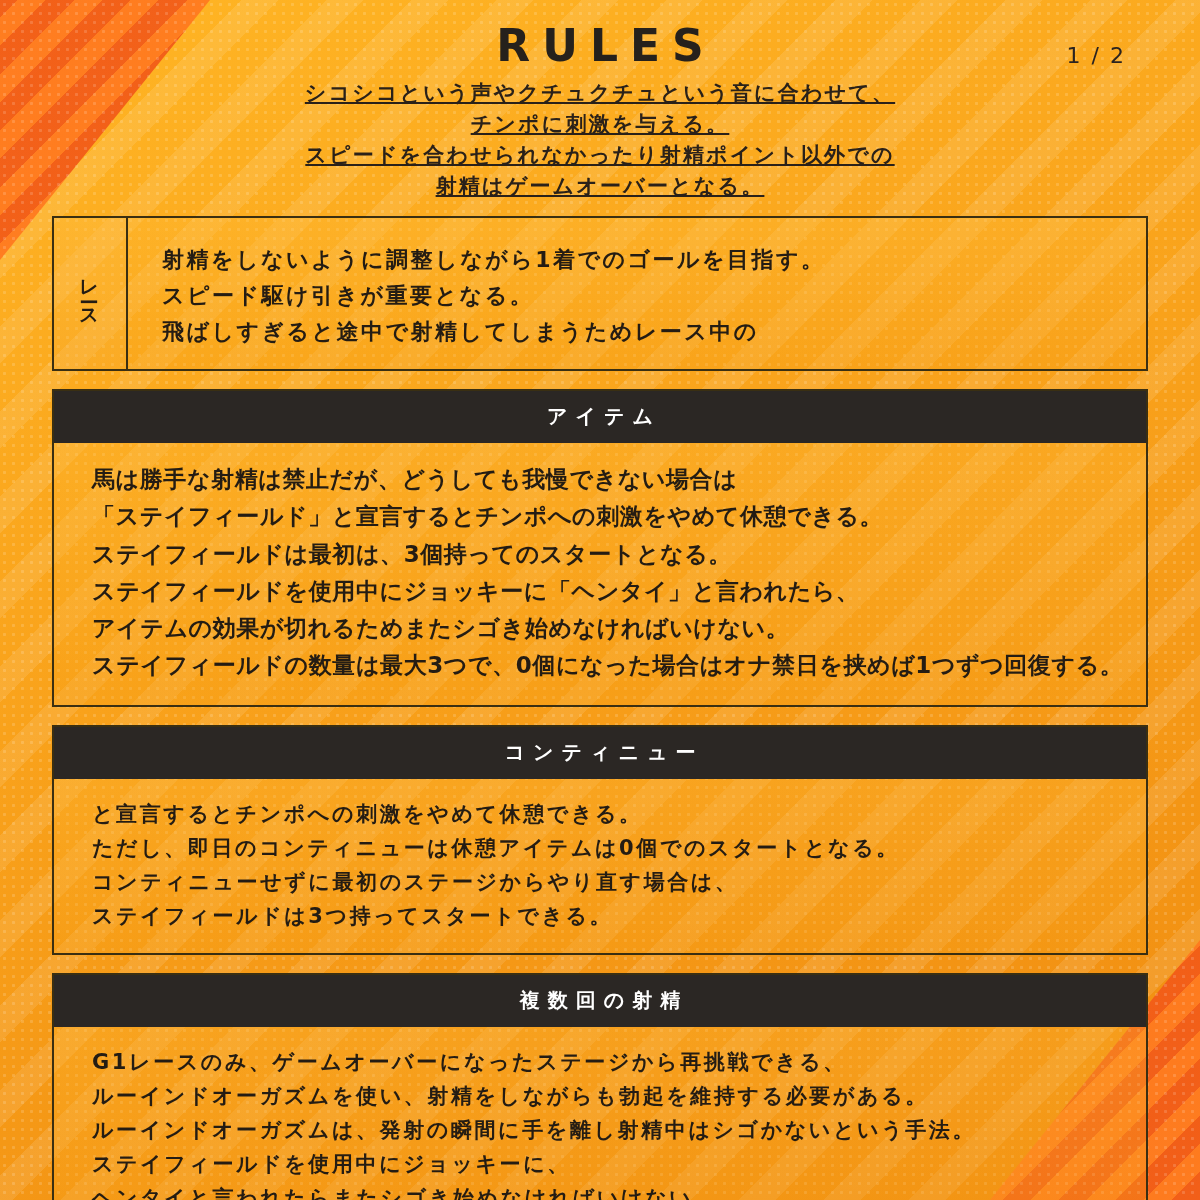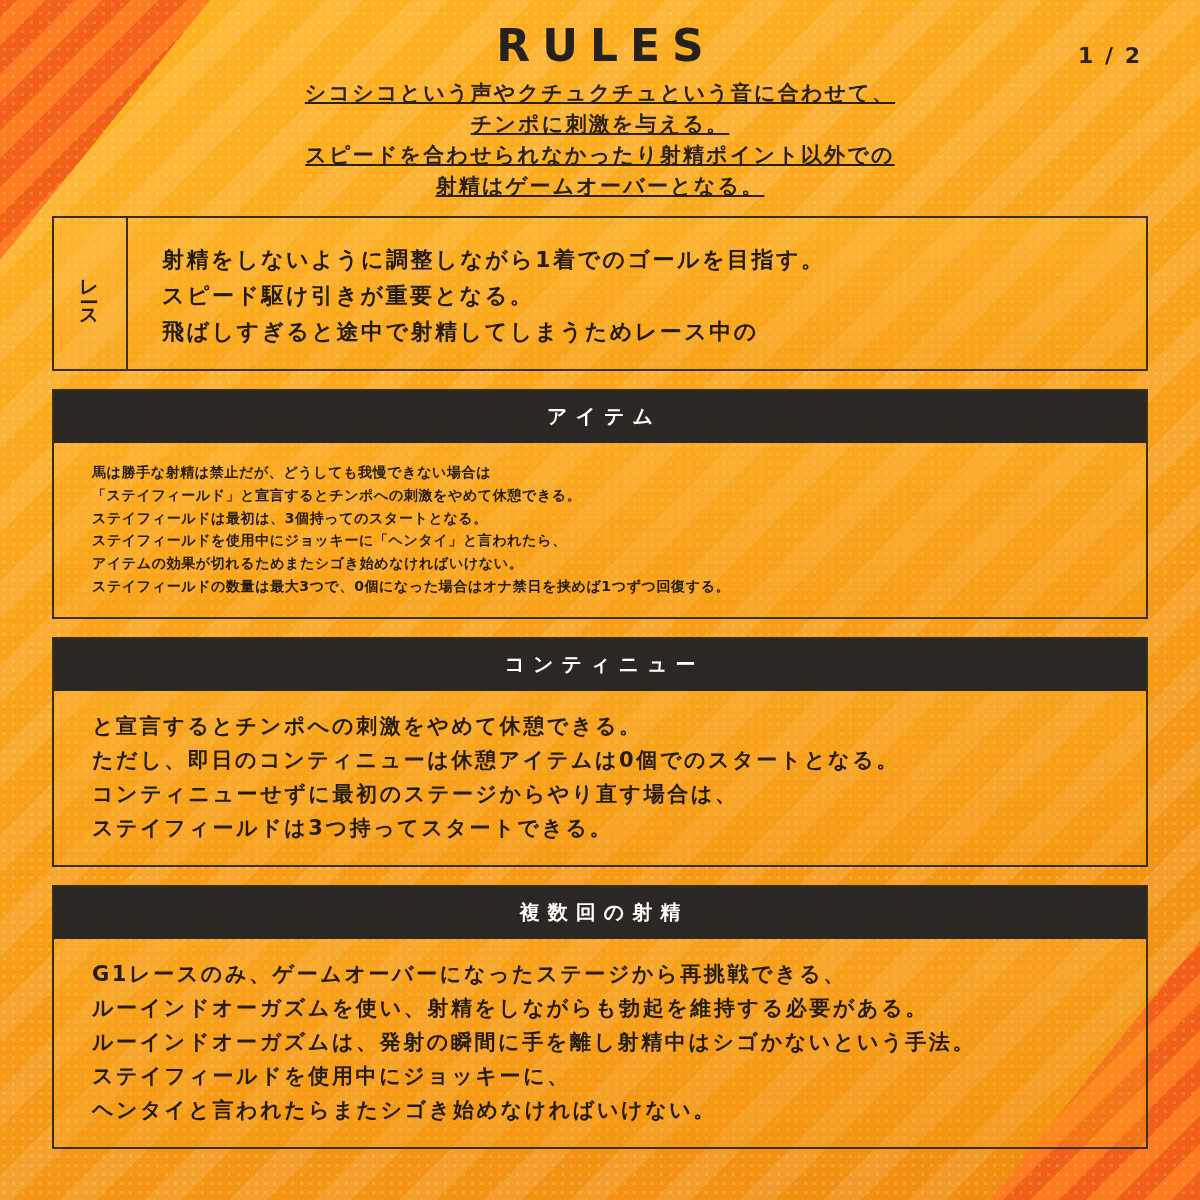--- a/index.html
+++ b/index.html
@@ -83,24 +83,24 @@
   }
   #title {
     font-size: 44px;
     font-weight: 900;
     letter-spacing: 12px;
     color: #26211c;
     text-indent: 12px;
   }
   #page-num {
     position: absolute;
-    right: 6px;
+    right: 22px;
     bottom: 8px;
     font-size: 22px;
-    font-weight: 700;
+    font-weight: 400;
     letter-spacing: 2px;
     color: #2a2320;
     text-align: center;
   }
 
   
   #intro {
     text-align: center;
     font-size: 21px;
     font-weight: 800;
@@ -174,21 +174,21 @@
     color: #241c13;
   }
   .sec-body div { white-space: nowrap; }
 
   .wide-letter .sec-body {
     letter-spacing: 2.6px;
     font-size: 21px;
   }
   .tight .sec-body {
     letter-spacing: 0.6px;
-    font-size: 14px;
+    font-size: 23px;
   }
 </style>
 </head>
 <body>
 
 <div id="bg-base"></div>
 <div id="bg-corner-left"></div>
 <div id="bg-corner-right"></div>
 <div id="bg-dots"></div>
 

